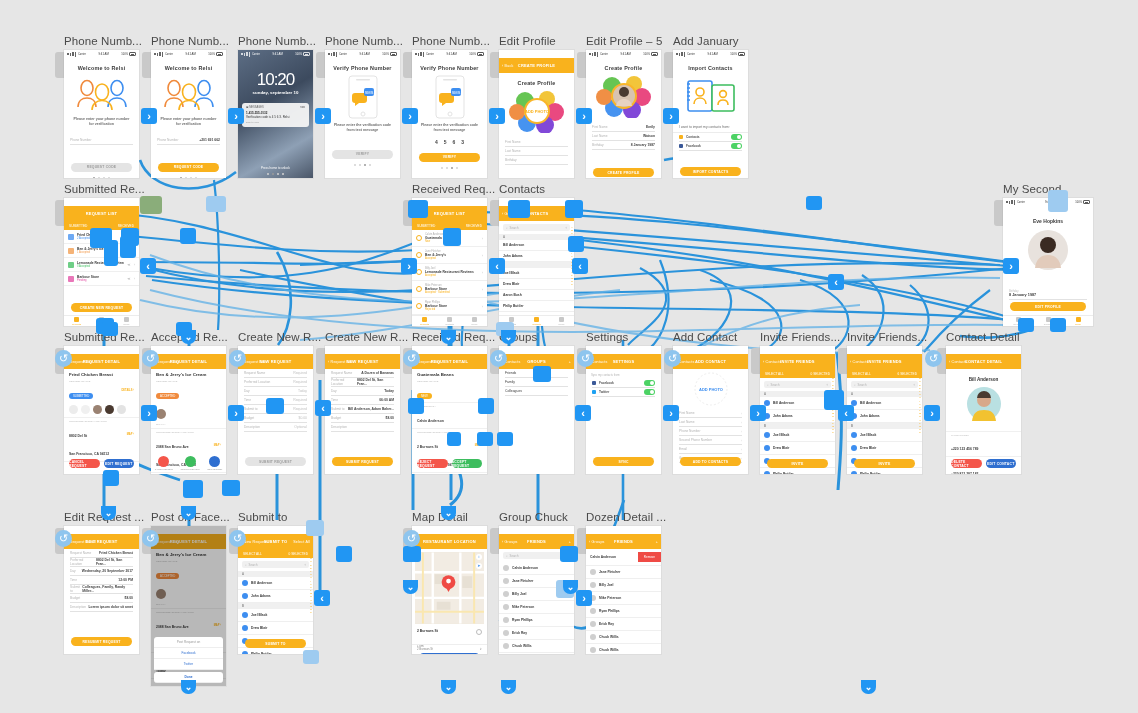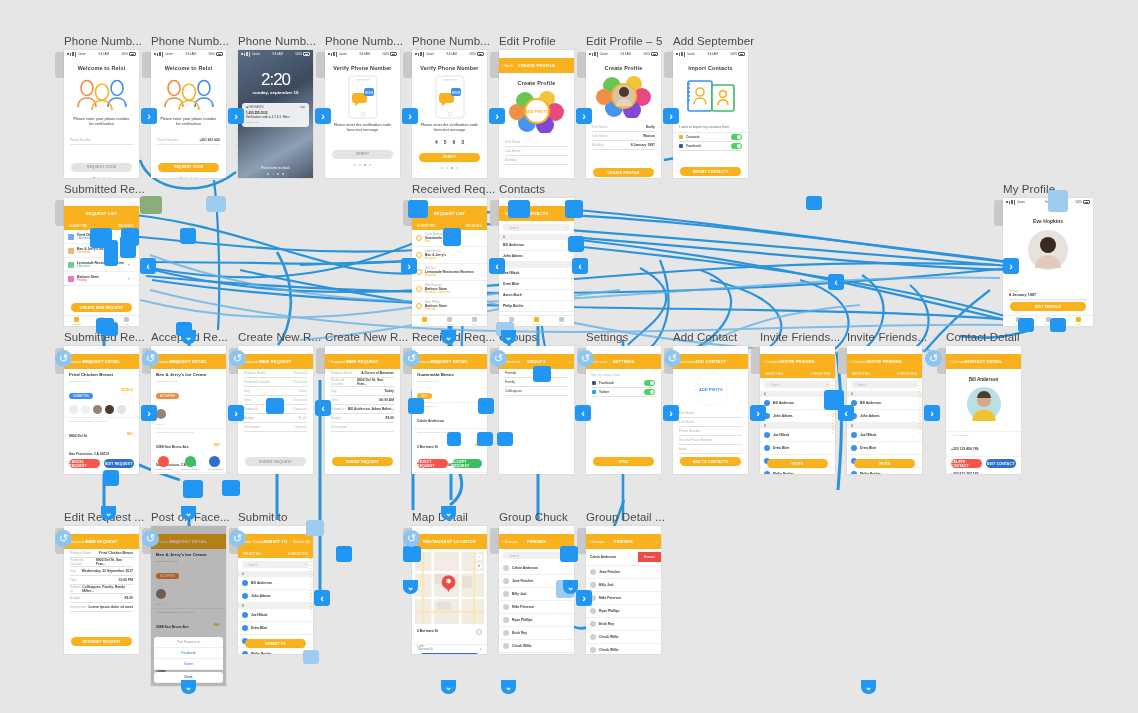--- a/index.html
+++ b/index.html
@@ -284,21 +284,21 @@
                 <i class="sb-bar" style="height:5px"></i>
                 <span style="font-size:2.6px;margin-left:1px">Carrier</span>
               </span>
     <span class="sb-c" style="font-size:2.8px">9:41 AM</span>
     <span class="sb-r">
                 <span style="font-size:2.6px">100%</span>
                 <span class="sb-batt"></span>
               </span>
   </div>
       <div style="text-align:center;color:#fff;margin-top:12px">
-        <div style="font-size:17px;font-weight:300;letter-spacing:-1px">2:20</div>
+        <div style="font-size:17px;font-weight:300;letter-spacing:-1px">10:20</div>
         <div style="font-size:4.4px;font-weight:bold">sunday, september 10</div>
       </div>
       <div style="margin:8px 4px;background:rgba(245,245,245,.94);border-radius:3px;padding:3px 4px">
         <div style="display:flex;justify-content:space-between;font-size:2.6px;color:#5a5a5a">
                 <span>▣ MESSAGES</span>
                 <span>now</span>
               </div>
         <div style="font-size:3px;font-weight:bold;color:#2a2a2a;margin-top:2px">1-415-555-0132</div>
         <div style="font-size:3px;color:#333">Verification code is 4 5 6 3. Relsi</div>
         <div style="font-size:2.4px;color:#9a9a9a;margin-top:2px">slide to view</div>
@@ -500,21 +500,21 @@
           </div>
           <div class="field">
             <span class="lbl">Birthday</span>
             <span class="val">8 January 1987</span>
           </div>
           <div style="height:18px"></div>
           <div class="btn amber">CREATE PROFILE</div>
      </div>
       </div>
       <div class="board" style="left: 673px; top: 50px; width: 75px; height: 128px;">
-        <div class="board-title">Add September</div>
+        <div class="board-title">Add January</div>
         <div class="nub"></div>
         <div class="phone" style="width: 75px; height: 128px;">
           <div class="statusbar">
     <span class="sb-l">
               <i class="sb-bar" style="height:2px"></i>
               <i class="sb-bar" style="height:3px"></i>
               <i class="sb-bar" style="height:4px"></i>
               <i class="sb-bar" style="height:5px"></i>
               <span style="font-size:2.6px;margin-left:1px">Carrier</span>
             </span>
@@ -816,21 +816,21 @@
               <span>Contacts</span>
             </div>
             <div>
               <span class="ic"></span>
               <span>Profile</span>
             </div>
           </div>
         </div>
       </div>
       <div class="board" style="left: 1003px; top: 198px; width: 90px; height: 128px;">
-        <div class="board-title">My Profile</div>
+        <div class="board-title">My Second</div>
         <div class="nub"></div>
         <div class="phone" style="width: 90px; height: 128px;">
           <div class="statusbar">
     <span class="sb-l">
               <i class="sb-bar" style="height:2px"></i>
               <i class="sb-bar" style="height:3px"></i>
               <i class="sb-bar" style="height:4px"></i>
               <i class="sb-bar" style="height:5px"></i>
               <span style="font-size:2.6px;margin-left:1px">Carrier</span>
             </span>
@@ -1798,21 +1798,21 @@
           </div>
           <div class="row">
             <span class="av" style="background:#cfcfcf"></span>
             <div class="tx">
               <div class="t1">Chuck Willis</div>
             </div>
           </div>
         </div>
       </div>
       <div class="board" style="left: 586px; top: 526px; width: 75px; height: 128px;">
-        <div class="board-title">Group Detail ...</div>
+        <div class="board-title">Dozen Detail ...</div>
         <div class="nub"></div>
         <div class="phone" style="width: 75px; height: 128px;">
           <div class="statusbar on-yellow">
     <span class="sb-l">
               <i class="sb-bar" style="height:2px"></i>
               <i class="sb-bar" style="height:3px"></i>
               <i class="sb-bar" style="height:4px"></i>
               <i class="sb-bar" style="height:5px"></i>
               <span style="font-size:2.6px;margin-left:1px">Carrier</span>
             </span>

